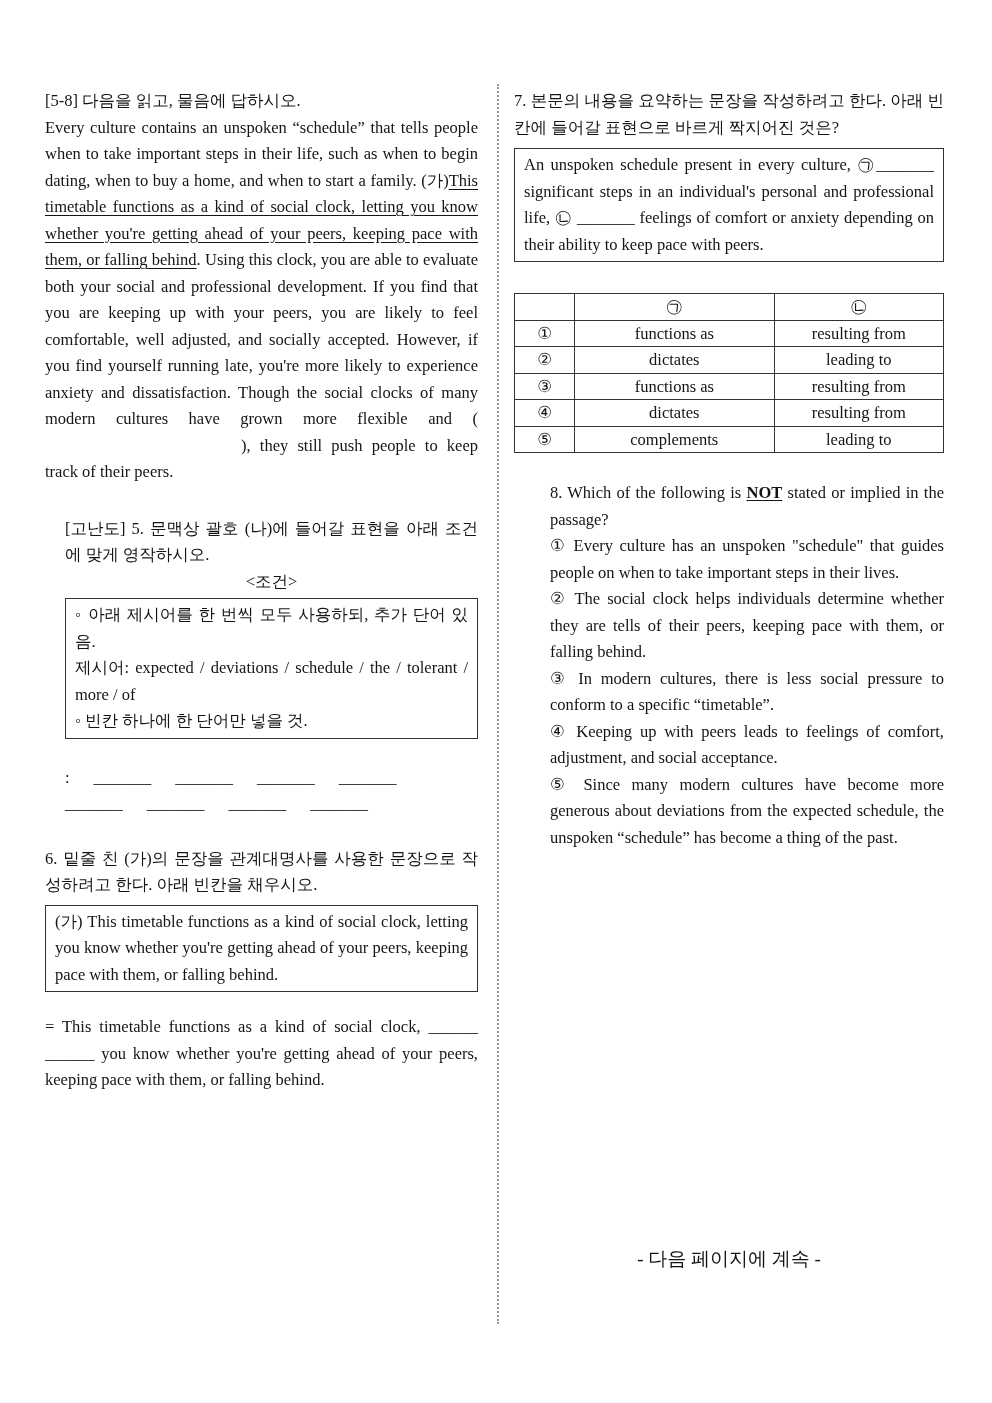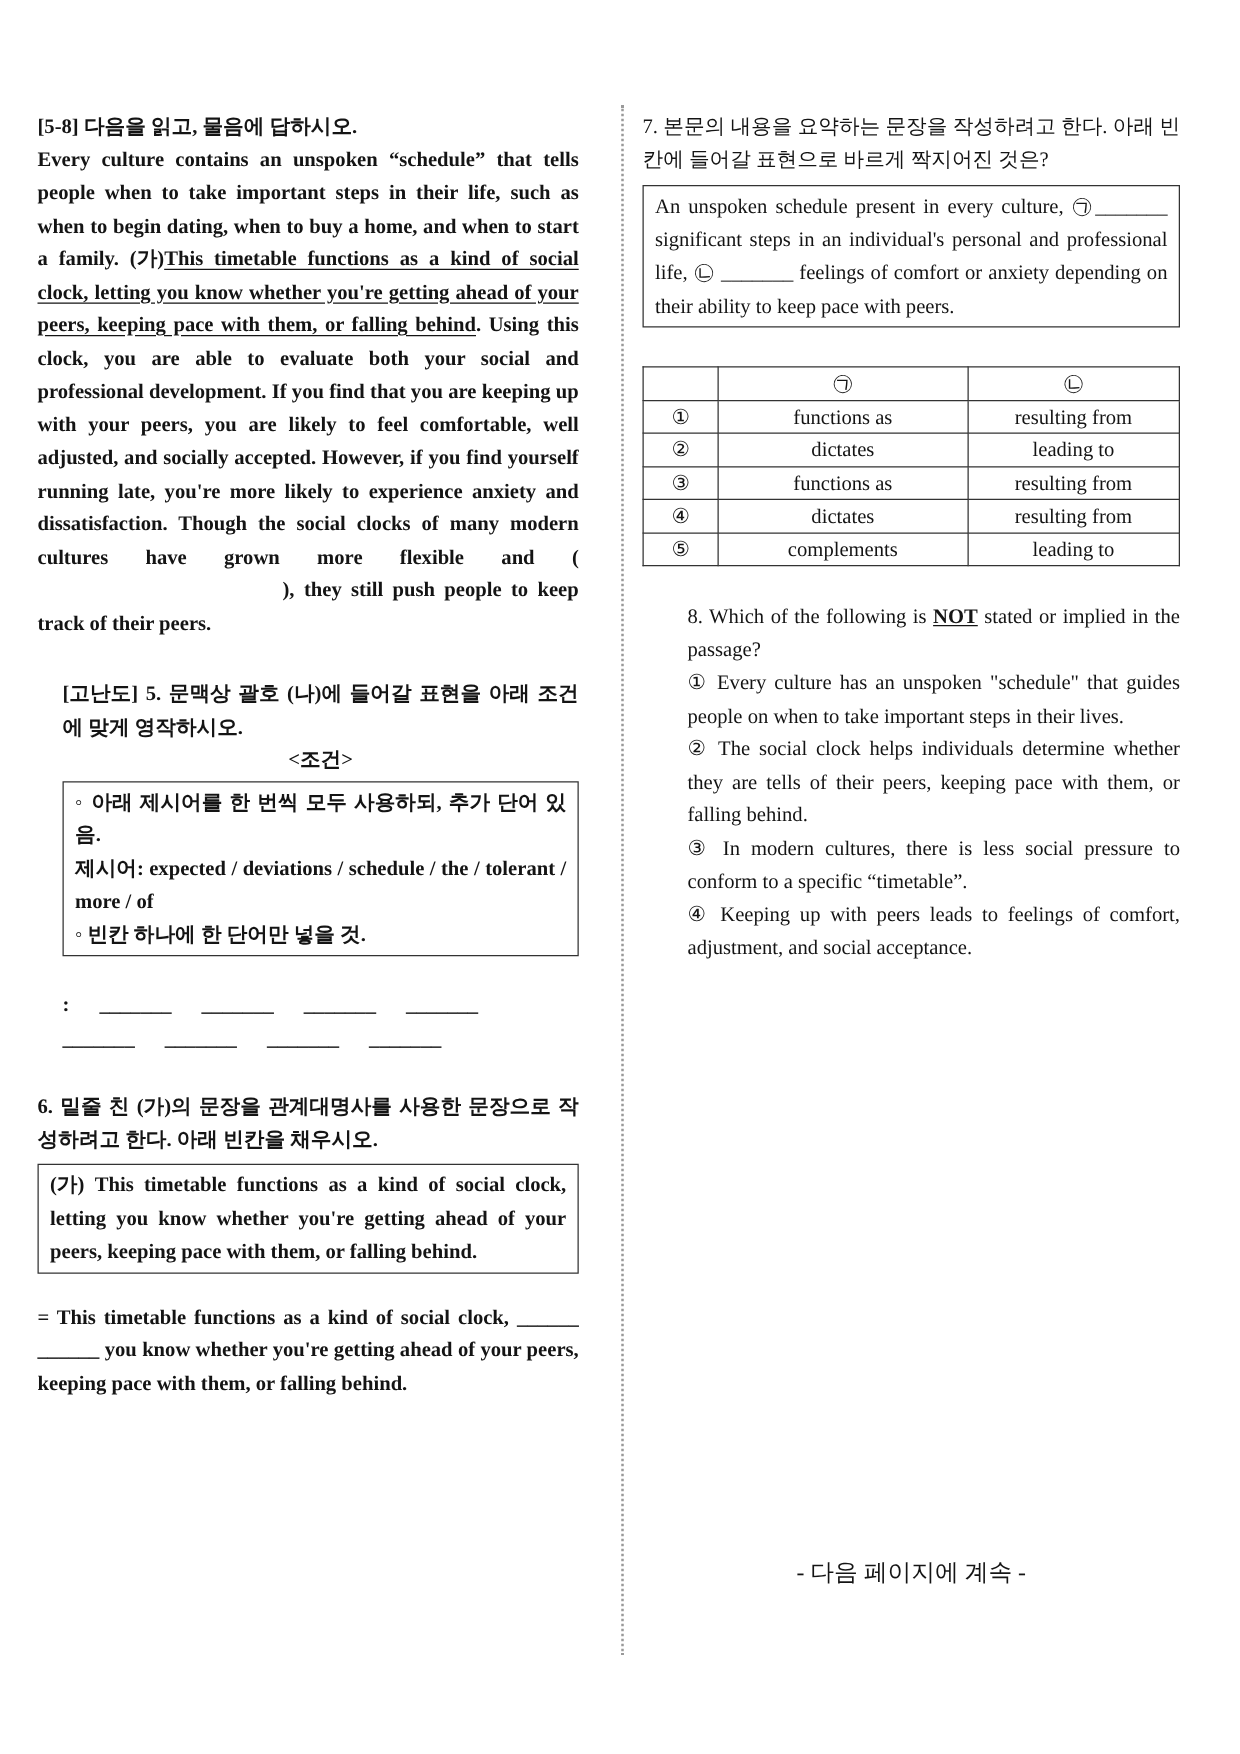--- a/index.html
+++ b/index.html
@@ -13,21 +13,21 @@
   .divider {
     position:absolute; left:497px; top:84px; height:1240px; width:0;
     border-left:2px dotted #999;
   }
 
   .col {
     position:absolute; top:88px;
     font-size:16.5px; line-height:26.5px;
     text-align:justify;
   }
-  .col-left  { left:30px;  width:433px;font-weight:bold; }
+  .col-left  { left:45px;  width:433px; }
   .col-right { left:514px; width:430px; }
 
   p, .line { margin:0; }
 
   .ul { text-decoration:underline; text-underline-offset:3px; }
   .emph { font-weight:bold; text-decoration:underline; text-underline-offset:2px; }
 
   .blank-inline { display:inline-block; width:196px; }
 
   .box {
@@ -164,19 +164,20 @@
         </tr>
       </tbody>
     </table>
 
     <div class="q-block-8">
       <p><span>8. Which of the following is </span><span class="emph">NOT</span><span> stated or implied in the passage?</span></p>
       <p>① Every culture has an unspoken "schedule" that guides people on when to take important steps in their lives.</p>
       <p>② The social clock helps individuals determine whether they are tells of their peers, keeping pace with them, or falling behind.</p>
       <p>③ In modern cultures, there is less social pressure to conform to a specific “timetable”.</p>
       <p>④ Keeping up with peers leads to feelings of comfort, adjustment, and social acceptance.</p>
+      <p>⑤ Since many modern cultures have become more generous about deviations from the expected schedule, the unspoken “schedule” has become a thing of the past.</p>
     </div>
 
   </div>
 
   <div class="footer">- 다음 페이지에 계속 -</div>
 
 </div>
 
 </body></html>

